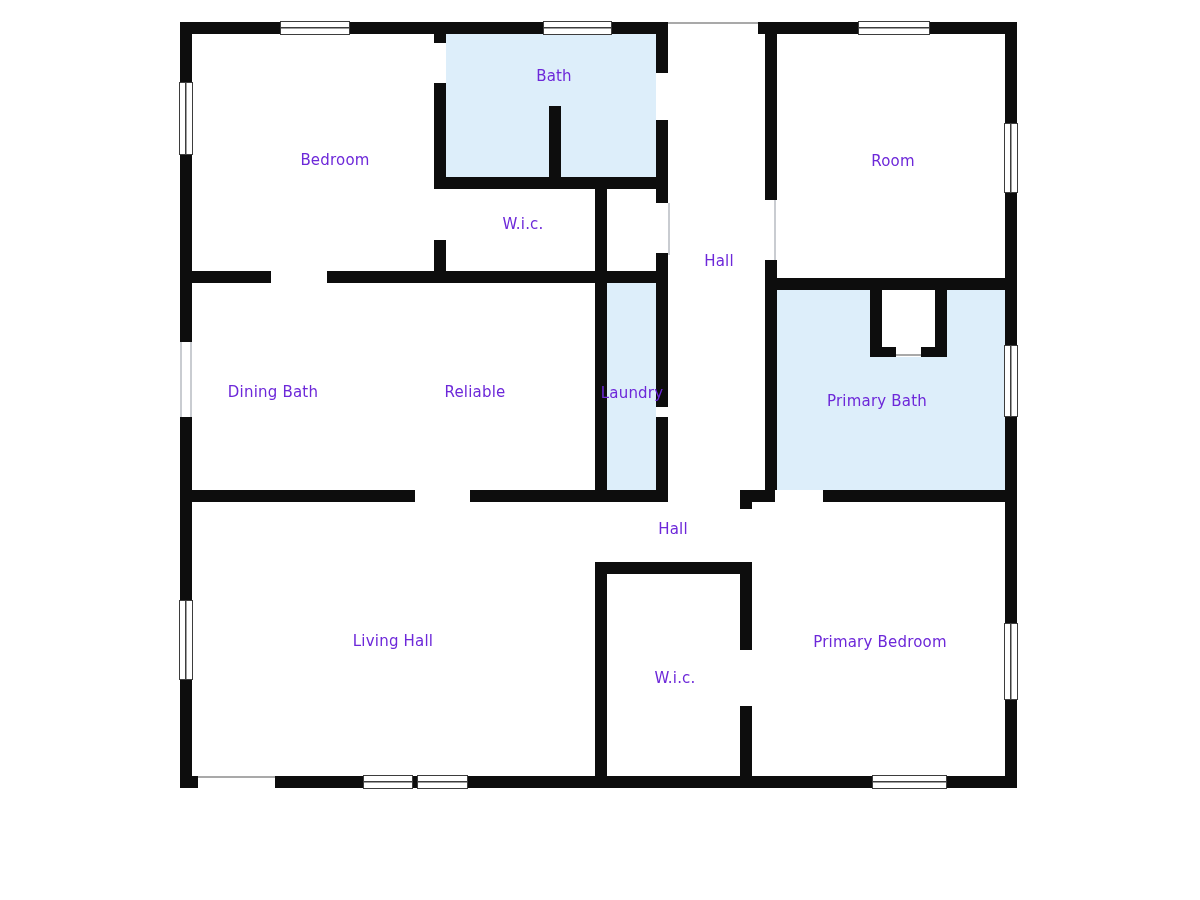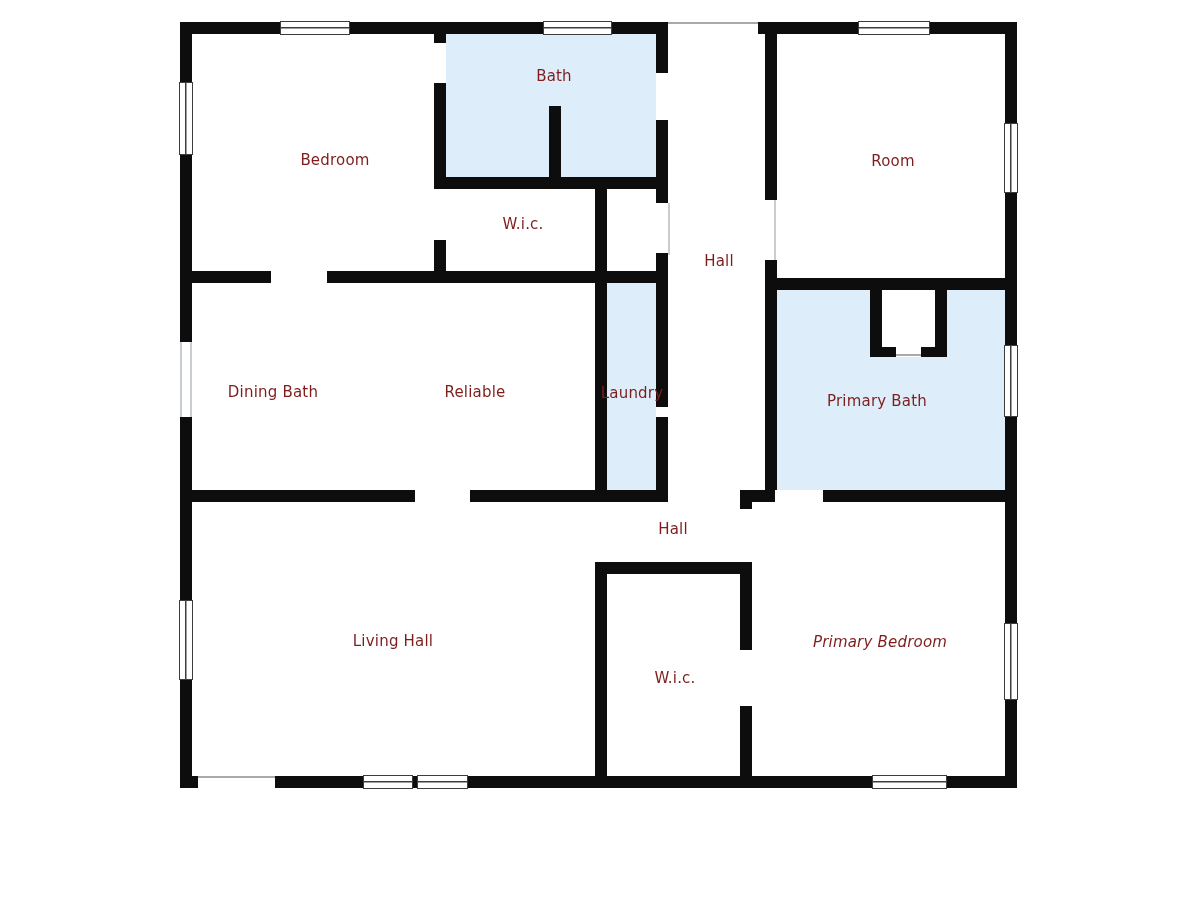--- a/index.html
+++ b/index.html
@@ -13,21 +13,21 @@
   
   .win{position:absolute;background:#ffffff;border:1.5px solid #3d3d3d;box-sizing:border-box;
        background-repeat:no-repeat;background-position:center center;z-index:4;}
   .win-h{background-image:linear-gradient(#3d3d3d,#3d3d3d);background-size:100% 1.5px;}
   .win-v{background-image:linear-gradient(#3d3d3d,#3d3d3d);background-size:1.5px 100%;}
   
   .tl{position:absolute;background:#a9a9a9;z-index:3;}
   .dl{position:absolute;background:#c9ccd1;z-index:3;}
   
   .lbl{position:absolute;width:200px;text-align:center;font-size:15px;line-height:18px;
-       color:#7f1d1d;z-index:6;letter-spacing:.2px;}
+       color:#6d28d9;z-index:6;letter-spacing:.2px;}
   
   #disclaimer{position:absolute;left:180px;top:862px;width:838px;text-align:center;
        font-size:11.5px;color:#1b1b1b;z-index:6;}
   
   #logo{position:absolute;left:0;top:852px;width:133px;height:48px;background:#5a565b;z-index:7;
         font-family:"Liberation Sans",sans-serif;}
   #logo .brandrow{position:absolute;left:5px;top:13px;font-size:20.5px;line-height:22px;
         letter-spacing:-.5px;white-space:nowrap;color:#ffffff;}
   #logo .mls{color:#b49b73;}
   #logo .tag{position:absolute;left:0;right:0;bottom:3px;text-align:center;font-size:6.5px;
@@ -128,17 +128,17 @@
   <div class="lbl" style="left:793px;top:152px;">Room</div>
   <div class="lbl" style="left:423px;top:215px;">W.i.c.</div>
   <div class="lbl" style="left:619px;top:252px;">Hall</div>
   <div class="lbl" style="left:173px;top:383px;">Dining Bath</div>
   <div class="lbl" style="left:375px;top:383px;">Reliable</div>
   <div class="lbl" style="left:532px;top:384px;">Laundry</div>
   <div class="lbl" style="left:777px;top:392px;">Primary Bath</div>
   <div class="lbl" style="left:573px;top:520px;">Hall</div>
   <div class="lbl" style="left:293px;top:632px;">Living Hall</div>
   <div class="lbl" style="left:575px;top:669px;">W.i.c.</div>
-  <div class="lbl" style="left:780px;top:633px;font-style:italic;">Primary Bedroom</div>
+  <div class="lbl" style="left:780px;top:633px;">Primary Bedroom</div>
 
 
 
 </div>
 
 </body></html>

